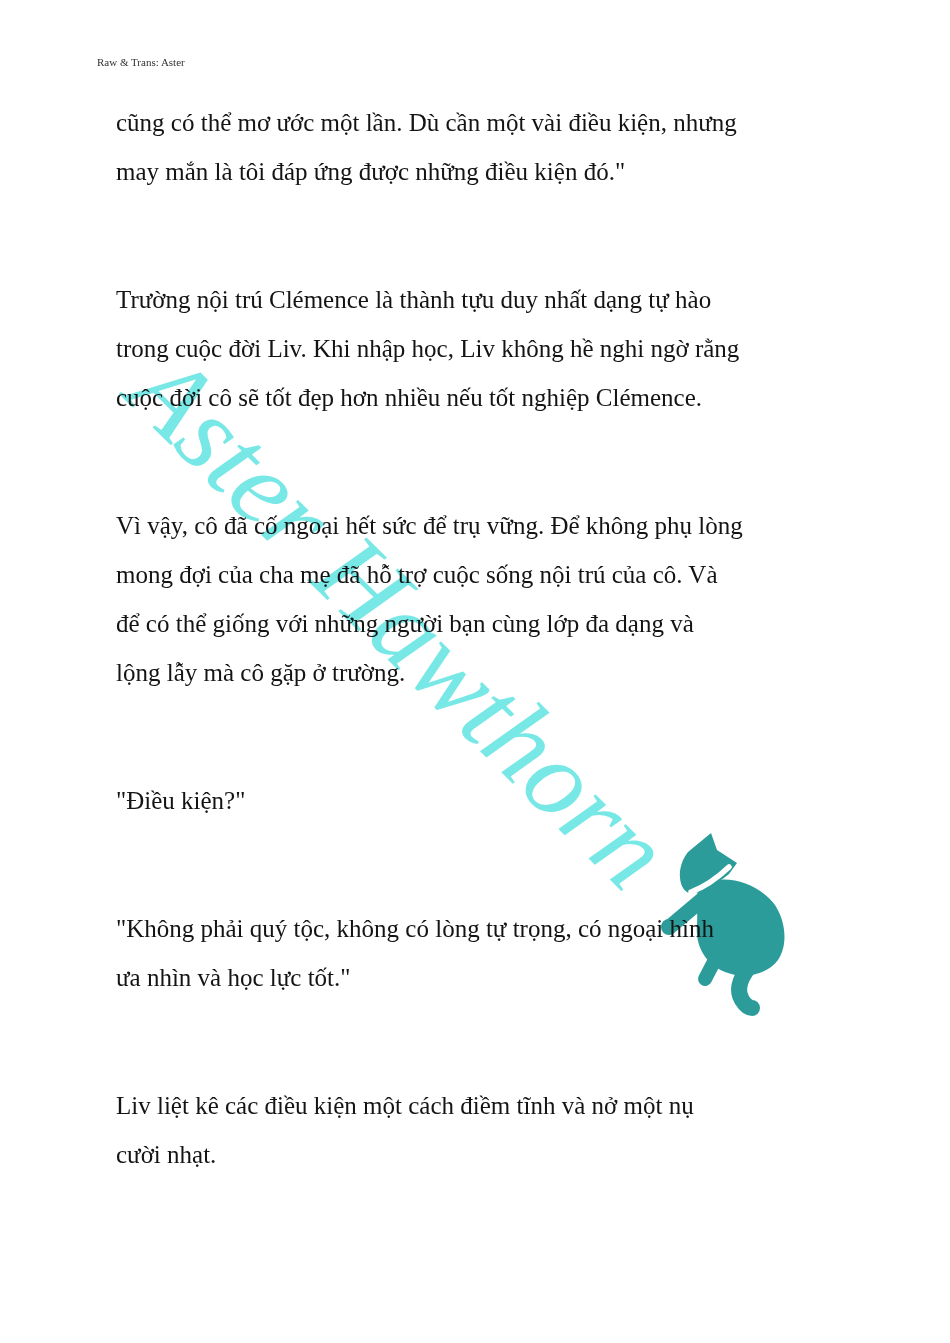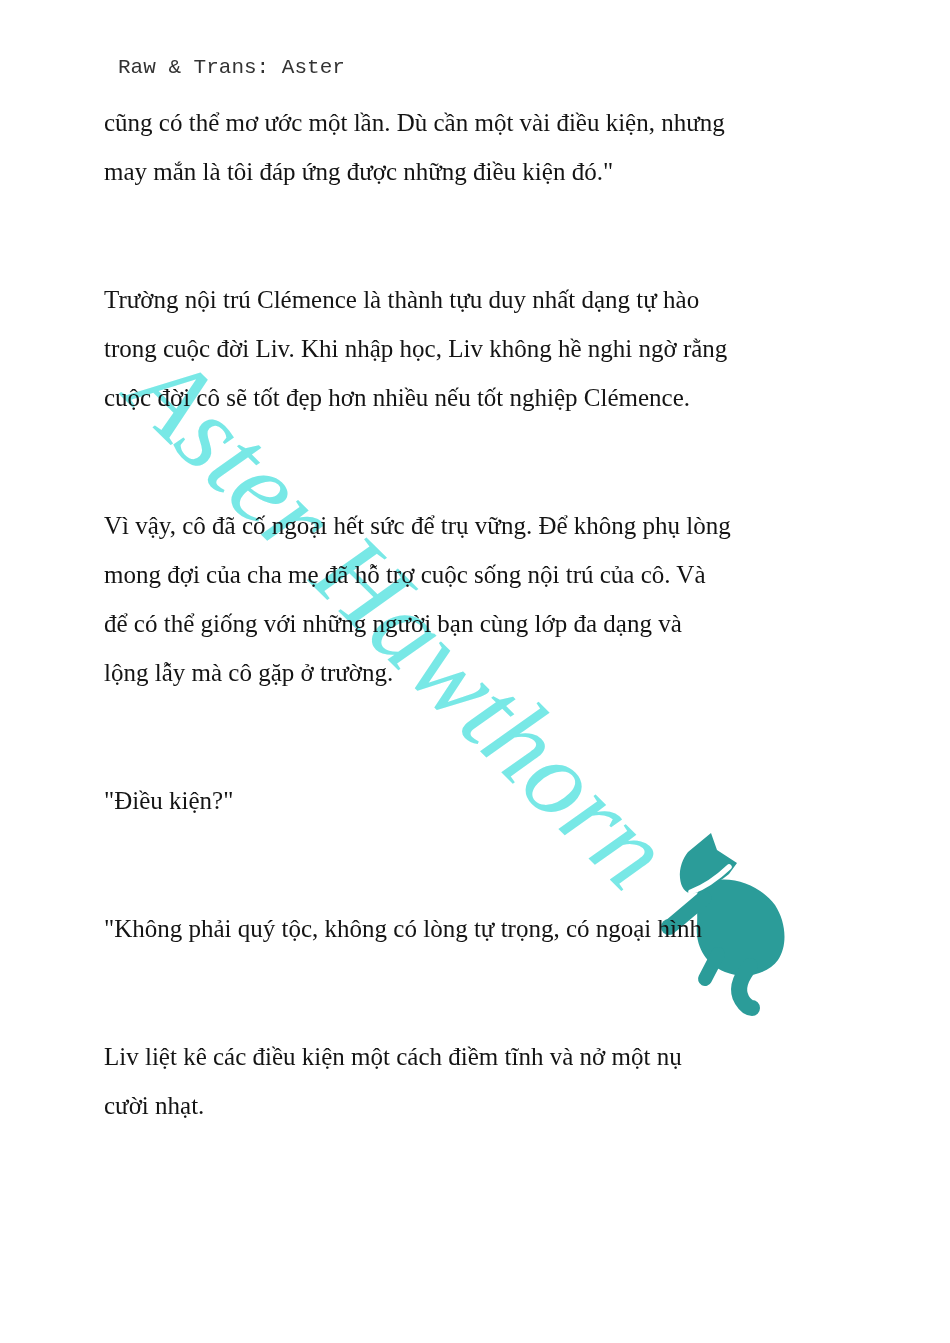--- a/index.html
+++ b/index.html
@@ -9,24 +9,24 @@
   }
   body {
     width: 950px;
     height: 1343px;
     position: relative;
     overflow: hidden;
     font-family: "Liberation Serif", serif;
   }
   .credit {
     position: absolute;
-    left: 118px;
+    left: 97px;
     top: 56px;
-    font-family: Liberation Mono, monospace;
-    font-size: 21px;
+    font-family: Liberation Serif, serif;
+    font-size: 11px;
     color: #333333;
     z-index: 2;
     white-space: nowrap;
   }
   .watermark {
     position: absolute;
     left: 20px;
     top: 530px;
     width: 760px;
     height: 180px;
@@ -45,21 +45,21 @@
   .cat {
     position: absolute;
     left: 655px;
     top: 828px;
     width: 130px;
     height: 190px;
     z-index: 0;
   }
   .content {
     position: absolute;
-    left: 104px;
+    left: 116px;
     top: 98px;
     width: 722px;
     z-index: 1;
     font-size: 25px;
     line-height: 49px;
     color: #141414;
   }
   .para {
     margin: 0 0 79px 0;
   }
@@ -109,18 +109,19 @@
     <div class="line">Vì vậy, cô đã cố ngoại hết sức để trụ vững. Để không phụ lòng</div>
     <div class="line">mong đợi của cha mẹ đã hỗ trợ cuộc sống nội trú của cô. Và</div>
     <div class="line">để có thể giống với những người bạn cùng lớp đa dạng và</div>
     <div class="line">lộng lẫy mà cô gặp ở trường.</div>
   </div>
   <div class="para">
     <div class="line">"Điều kiện?"</div>
   </div>
   <div class="para">
     <div class="line">"Không phải quý tộc, không có lòng tự trọng, có ngoại hình</div>
+    <div class="line">ưa nhìn và học lực tốt."</div>
   </div>
   <div class="para">
     <div class="line">Liv liệt kê các điều kiện một cách điềm tĩnh và nở một nụ</div>
     <div class="line">cười nhạt.</div>
   </div>
 </div>
 
 </body></html>

